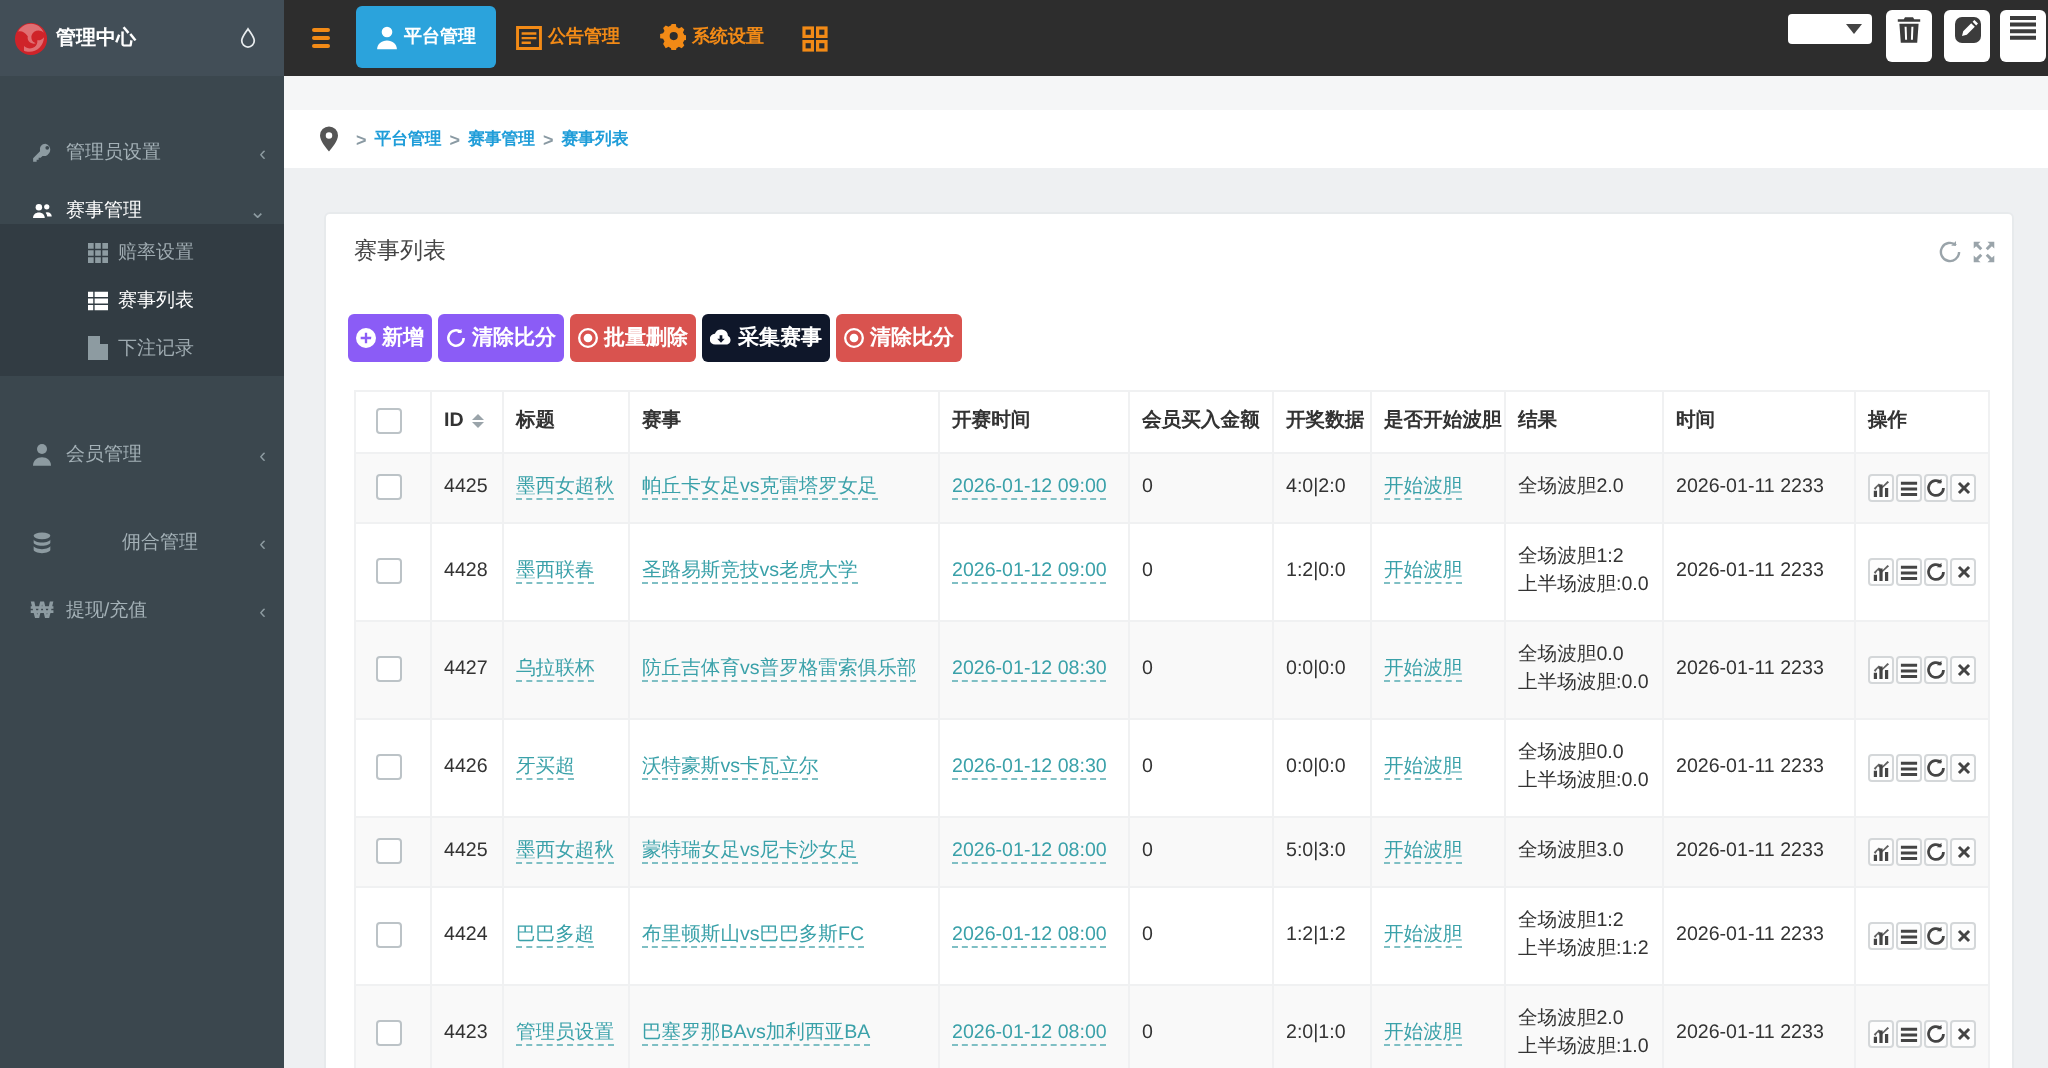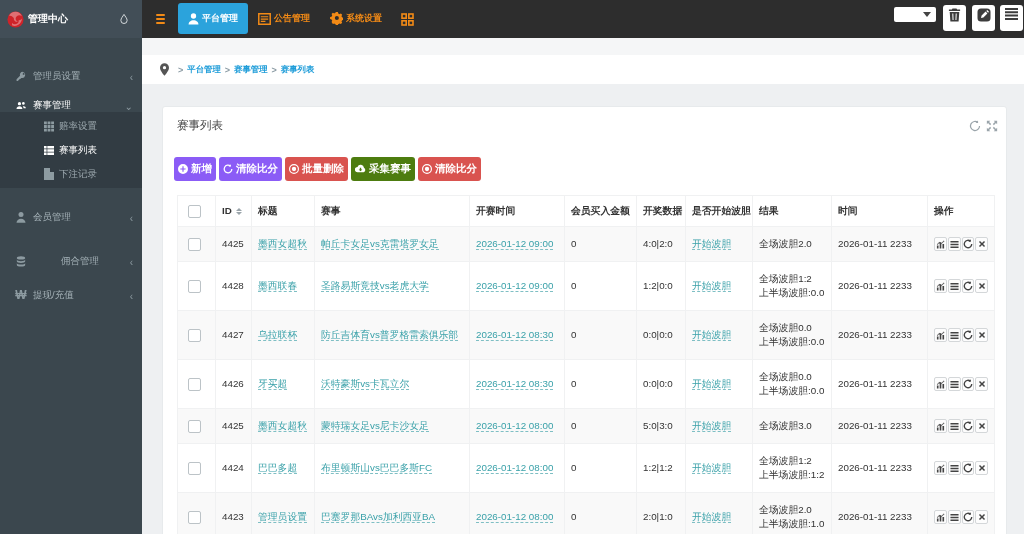--- a/index.html
+++ b/index.html
@@ -54,21 +54,21 @@
   .box-title { font-size:11.5px; color:#444; flex:1; }
   .box-tools { display:flex; gap:5px; color:#9aa4aa; }
   .box-tools .tool { cursor:pointer; display:flex; }
   .box-body { padding:16px 14px 14px 14px; }
 
   .btn-row { display:flex; gap:3px; margin:0 -3px 14px -3px; }
   .btn { display:inline-flex; align-items:center; gap:3px; height:24px; padding:0 4px; border:none; border-radius:3px; color:#fff; font-size:10.5px; font-weight:bold; cursor:pointer; font-family:inherit; }
   .btn .bi { display:flex; }
   .btn-blue { background:#8b5cf6; }
   .btn-red { background:#d9534f; }
-  .btn-green { background:#4d7c0f; }
+  .btn-green { background:#0f172a; }
 
   
   table.grid { border-collapse:collapse; table-layout:fixed; width:817px; font-size:9.8px; }
   table.grid th, table.grid td { border:1px solid #f0f1f2; padding:10px 6px; text-align:left; vertical-align:middle; line-height:14px; }
   table.grid th { font-weight:bold; color:#333; white-space:nowrap; overflow:visible; height:30px; padding:8px 6px; }
   table.grid tr.odd td { background:#f9f9f9; }
   table.grid td { color:#333; }
   .col-cb { width:38px; } .col-id { width:36px; } .col-title { width:63px; } .col-match { width:155px; }
   .col-time { width:95px; } .col-amount { width:72px; } .col-draw { width:49px; } .col-start { width:67px; }
   .col-result { width:79px; } .col-time2 { width:96px; } .col-ops { width:67px; }
@@ -146,21 +146,21 @@
         </div>
         <div class="s-item" data-name="sidebar-subitem-bet-records">
           <span class="mi-ic" data-name="file-icon">
               <svg width="10" height="12" viewBox="0 0 10 12" fill="currentColor">
                 <path d="M0 0h6l4 4v8H0zM6 0v4h4z" fill-rule="evenodd"></path>
               </svg>
             </span>
           <span data-name="sidebar-subitem-label">下注记录</span>
         </div>
       </div>
-      <div class="m-item" data-name="sidebar-item-member-management" style="margin-top:7px;">
+      <div class="m-item" data-name="sidebar-item-member-management" style="margin-top:17px;">
         <span class="mi-ic" data-name="user-icon">
             <svg width="11" height="13" viewBox="0 0 12 14" fill="currentColor">
               <circle cx="6" cy="3.4" r="3"></circle>
               <path d="M.6 13.4C.6 10.4 3 8.4 6 8.4s5.4 2 5.4 5z"></path>
             </svg>
           </span>
         <span class="mi-label" data-name="sidebar-item-label">会员管理</span>
         <span class="chev" data-name="chevron-left-icon">‹</span>
       </div>
       <div class="m-item" data-name="sidebar-item-commission-management" style="margin-top:15px;gap:28px;">

